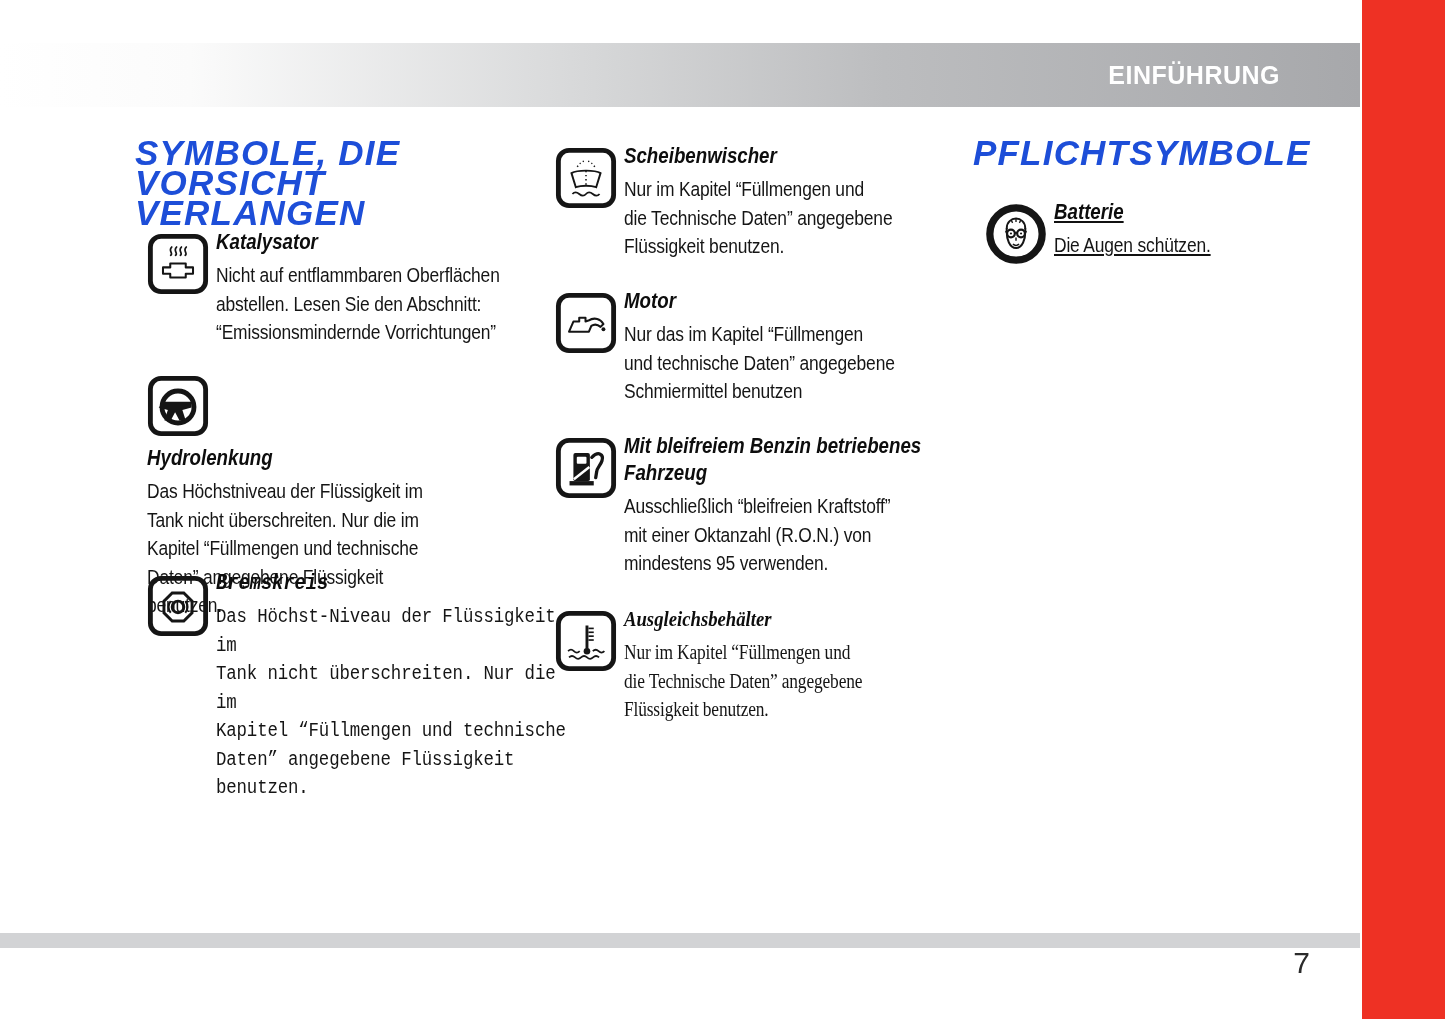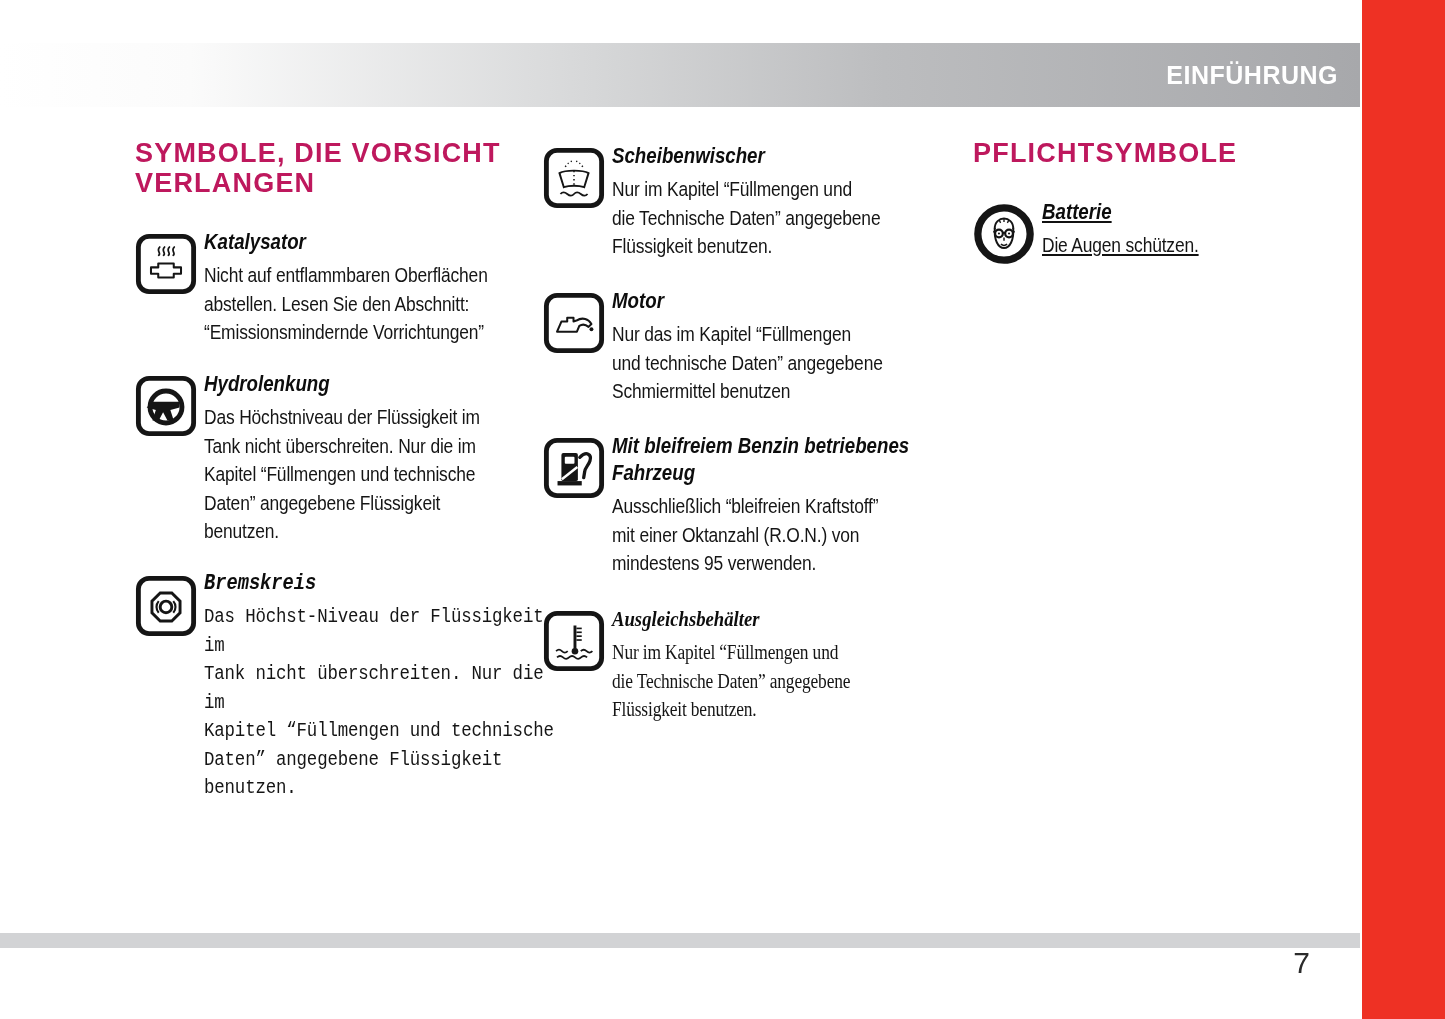--- a/index.html
+++ b/index.html
@@ -8,36 +8,36 @@
     font-family:"Liberation Sans",sans-serif;color:#111;overflow:hidden;
   }
   .red-bar{position:absolute;top:0;left:1362px;width:83px;height:1019px;background:#ee3124;}
   .header-bar{
     position:absolute;top:43px;left:0;width:1360px;height:64px;
     background:linear-gradient(90deg,#ffffff 0%,#fbfbfb 14%,#d8d9da 42%,#bcbdbf 65%,#a7a8ab 100%);
     display:flex;align-items:center;justify-content:flex-end;
   }
   .header-title{
     color:#ffffff;font-weight:bold;font-size:25px;letter-spacing:0.5px;
-    padding-right:22px;white-space:nowrap;
+    padding-right:80px;white-space:nowrap;
   }
   .bottom-bar{position:absolute;top:933px;left:0;width:1360px;height:15px;background:#d2d3d5;}
   .page-number{
     position:absolute;top:946px;left:1150px;width:160px;text-align:right;
     font-size:30px;color:#2b2b2b;
   }
   .col{position:absolute;top:138px;}
   .col-left{left:135px;width:385px;}
   .col-mid{left:543px;width:390px;}
   .col-right{left:945px;width:395px;margin-left:28px;}
   .section-heading{
-    font-weight:bold;font-size:27px;line-height:30px;letter-spacing:1.2px;
-    white-space:pre-line;color:#be185d;
-  }
-  .entry{position:absolute;left:0;display:flex;gap:7px;align-items:flex-start;justify-content:center;}
+    font-weight:bold;font-size:35px;line-height:30px;letter-spacing:1.2px;
+    white-space:pre-line;color:#1d4ed8;font-style:italic;
+  }
+  .entry{position:absolute;left:12px;display:flex;gap:7px;align-items:flex-start;justify-content:center;}
   .icon-box{flex:none;width:62px;height:62px;margin-top:5px;}
   .icon-box svg{display:block;width:62px;height:62px;}
   .entry-text{transform:scaleX(0.85);transform-origin:0 0;width:430px;}
   .entry-title{
     font-weight:bold;font-style:italic;font-size:22px;line-height:27px;
     white-space:pre-line;color:#0d0d0d;margin-bottom:6px;
   }
   .entry-body{
     font-size:20.5px;line-height:28.5px;letter-spacing:-0.2px;
     white-space:pre-line;color:#151515;
@@ -72,21 +72,21 @@
         </svg>
       </div>
       <div class="entry-text">
         <div class="entry-title">Katalysator</div>
         <div class="entry-body">Nicht auf entflammbaren Oberflächen
 abstellen. Lesen Sie den Abschnitt:
 “Emissionsmindernde Vorrichtungen”</div>
       </div>
     </div>
 
-    <div class="entry" style="top:232px;">
+    <div class="entry" style="top:232px;flex-direction:column;">
       <div class="icon-box">
         <svg viewBox="0 0 64 64">
           <rect x="3.5" y="3.5" width="57" height="57" rx="11" fill="none" stroke="#151515" stroke-width="5"></rect>
           <circle cx="32" cy="33" r="16.5" fill="none" stroke="#151515" stroke-width="5"></circle>
           <path d="M18 27.5 h28 v6 l-9.5 2.5 3.5 11 h-6.5 l-4.5 -8.5 -4.5 8.5 h-6.5 l3.5 -11 -9.5 -2.5 z" fill="#151515"></path>
         </svg>
       </div>
       <div class="entry-text">
         <div class="entry-title">Hydrolenkung</div>
         <div class="entry-body">Das Höchstniveau der Flüssigkeit im

